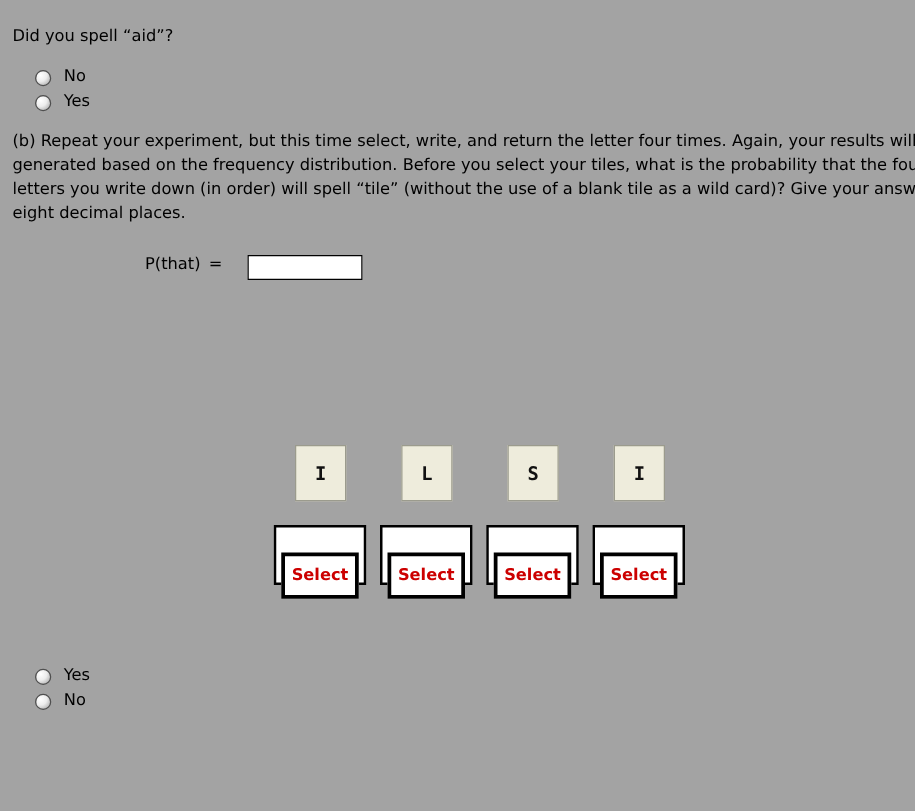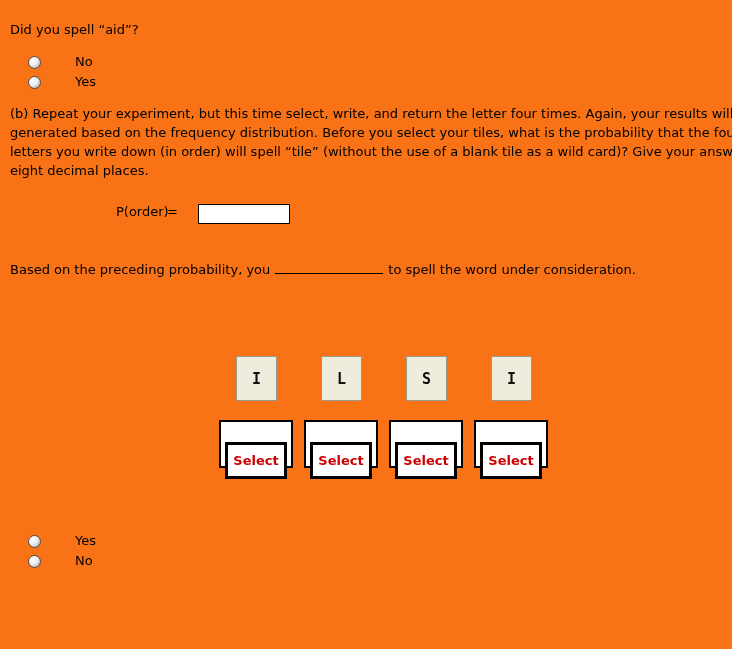--- a/index.html
+++ b/index.html
@@ -1,28 +1,28 @@
 <!DOCTYPE html>
 <html><head>
 <meta charset="utf-8">
 <style>
   html,body { margin:0; padding:0; background:#ffffff; }
   .page {
-    position:relative; width:732px; height:649px; background:#f97316;
+    position:relative; width:732px; height:649px; background:#a3a3a3;
     font-family:"DejaVu Sans","Liberation Sans",sans-serif;
     font-size:13px; color:#000; overflow:hidden;
   }
   .abs { position:absolute; }
   .txt { line-height:20px; white-space:nowrap; }
 
   
   .para-line { line-height:19px; white-space:nowrap; }
 
   
-  .radio-row { position:absolute; display:flex; align-items:center; height:20px;gap:24px; }
+  .radio-row { position:absolute; display:flex; align-items:center; height:20px; }
   .radio {
     width:13px; height:13px; border-radius:50%; box-sizing:border-box;
     border:1px solid #4f4f4f;
     background:radial-gradient(circle at 32% 30%, #ffffff 0%, #ededed 45%, #9c9c9c 100%);
     margin-right:10px; cursor:pointer; flex:0 0 auto;
   }
   .radio-label { line-height:20px; }
 
   
   .ptile-input {
@@ -77,27 +77,24 @@
     <span class="radio-label">Yes</span>
   </div>
 
   <div class="abs" style="left:10px; top:104px;">
     <div class="para-line">(b) Repeat your experiment, but this time select, write, and return the letter four times. Again, your results will be</div>
     <div class="para-line">generated based on the frequency distribution. Before you select your tiles, what is the probability that the four</div>
     <div class="para-line">letters you write down (in order) will spell “tile” (without the use of a blank tile as a wild card)? Give your answer to</div>
     <div class="para-line">eight decimal places.</div>
   </div>
 
-  <div class="abs" style="left:116px; top:204px;">P(order)</div>
+  <div class="abs" style="left:116px; top:204px;">P(that)</div>
   <div class="abs" style="left:167px; top:204px;">=</div>
   <input class="ptile-input" type="text" value="" style="">
 
-  <div class="abs txt" style="left:10px; top:258px;">
-    <span>Based on the preceding probability, you</span><span class="blank"></span><span>to spell the word under consideration.</span>
-  </div>
 
 
   <div class="tile" style="left:236px; background:#eeecdc;">
     <span>I</span>
   </div>
   <div class="tile" style="left:321px; background:#eeecdc;">
     <span>L</span>
   </div>
   <div class="tile" style="left:406px; background:#eeecdc;">
     <span>S</span>

